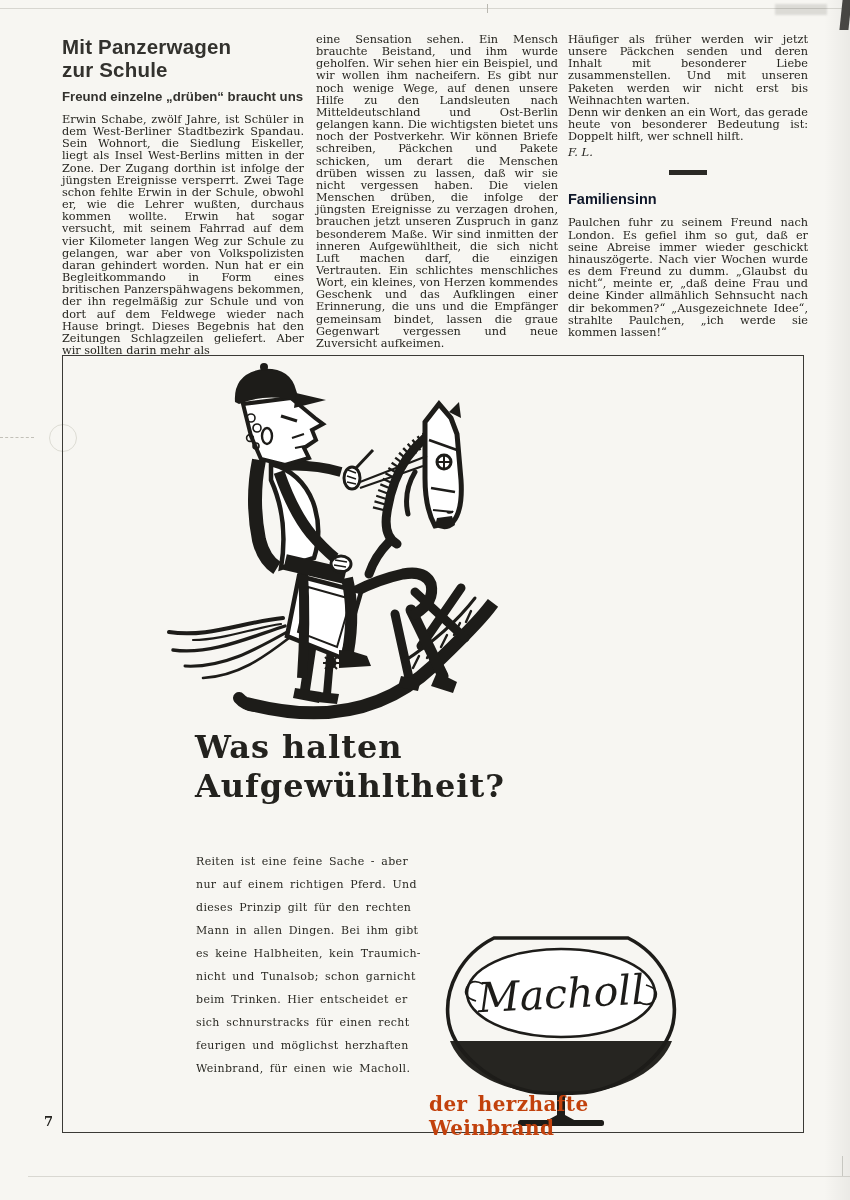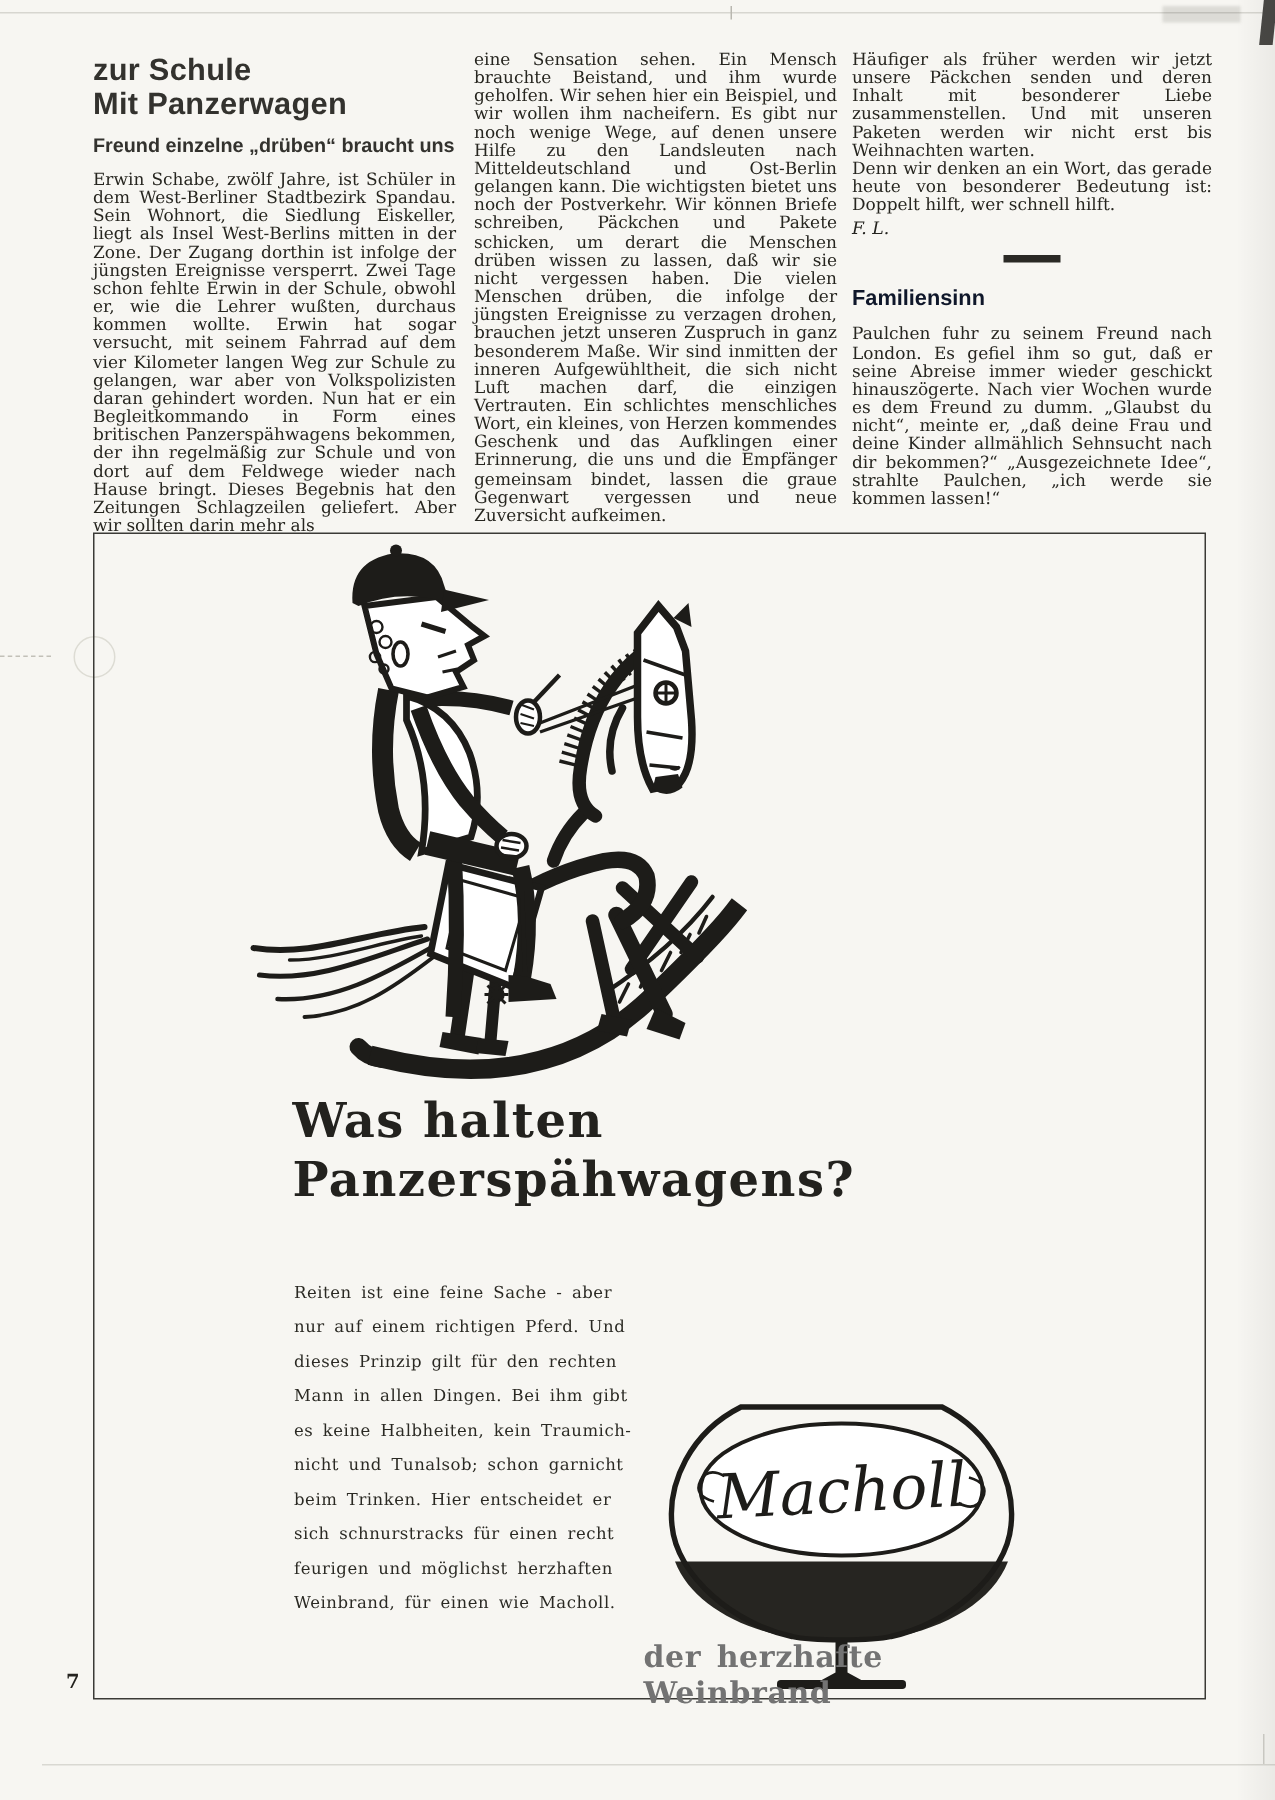--- a/index.html
+++ b/index.html
@@ -24,41 +24,41 @@
   .headline{font-family:"Liberation Sans",sans-serif;font-weight:bold;font-size:20.5px;line-height:22.5px;color:#33322e;letter-spacing:.2px;}
   .subhead{font-family:"Liberation Sans",sans-serif;font-weight:bold;font-size:13.2px;line-height:15px;color:#33322e;margin-top:8px;}
   .sig{font-style:italic;text-align:left;padding-right:14px;font-size:11.5px;margin-top:2px;}
   .divider-bar{width:38px;height:5px;background:#2a2925;margin:0 auto;}
   .h2{font-family:"Liberation Sans",sans-serif;font-weight:bold;font-size:14.5px;color:#0f172a;}
 
   
   .ad-box{left:62px;top:355px;width:742px;height:778px;border:1.5px solid #3b3a36;box-sizing:border-box;}
   .ad-headline{left:132px;top:372px;font-weight:bold;font-size:32px;line-height:39px;letter-spacing:1px;color:#23221e;}
   .ad-body{left:133px;top:494px;font-size:11px;line-height:23px;letter-spacing:.35px;word-spacing:2.5px;white-space:pre-line;color:#2a2923;}
-  .ad-tagline{left:366px;top:736px;width:290px;font-weight:bold;font-size:20px;letter-spacing:.4px;word-spacing:3px;color:#737373;}
+  .ad-tagline{left:366px;top:736px;width:290px;font-weight:bold;font-size:20px;letter-spacing:.4px;word-spacing:3px;color:#c2410c;}
   .pagenum{left:44px;top:1114px;font-weight:bold;font-size:13px;}
 </style>
 </head>
 <body>
 
 <div class="page">
 
   <div class="abs scan-top-line"></div>
   <div class="abs scan-bottom-line"></div>
   <div class="abs scan-corner-mark"></div>
   <div class="abs scan-smudge"></div>
   <div class="abs scan-tick"></div>
   <div class="abs scan-bottom-tick"></div>
   <div class="abs reg-dash"></div>
   <div class="abs reg-circle"></div>
 
   <div class="abs" style="left:62px;top:36px;width:242px;">
     <div class="headline">
+      <div>Mit Panzerwagen</div>
       <div>zur Schule</div>
-      <div>Mit Panzerwagen</div>
     </div>
     <div class="subhead">Freund einzelne „drüben“ braucht uns</div>
     <div class="col" style="margin-top:10px;">Erwin Schabe, zwölf Jahre, ist Schüler in dem West-Berliner Stadtbezirk Spandau. Sein Wohnort, die Siedlung Eiskeller, liegt als Insel West-Berlins mitten in der Zone. Der Zugang dorthin ist infolge der jüngsten Ereignisse versperrt. Zwei Tage schon fehlte Erwin in der Schule, obwohl er, wie die Lehrer wußten, durchaus kommen wollte. Erwin hat sogar versucht, mit seinem Fahrrad auf dem vier Kilometer langen Weg zur Schule zu gelangen, war aber von Volkspolizisten daran gehindert worden. Nun hat er ein Begleitkommando in Form eines britischen Panzerspähwagens bekommen, der ihn regelmäßig zur Schule und von dort auf dem Feldwege wieder nach Hause bringt. Dieses Begebnis hat den Zeitungen Schlagzeilen geliefert. Aber wir sollten darin mehr als</div>
   </div>
 
   <div class="abs col" style="left:316px;top:34px;">eine Sensation sehen. Ein Mensch brauchte Beistand, und ihm wurde geholfen. Wir sehen hier ein Beispiel, und wir wollen ihm nacheifern. Es gibt nur noch wenige Wege, auf denen unsere Hilfe zu den Landsleuten nach Mitteldeutschland und Ost-Berlin gelangen kann. Die wichtigsten bietet uns noch der Postverkehr. Wir können Briefe schreiben, Päckchen und Pakete schicken, um derart die Menschen drüben wissen zu lassen, daß wir sie nicht vergessen haben. Die vielen Menschen drüben, die infolge der jüngsten Ereignisse zu verzagen drohen, brauchen jetzt unseren Zuspruch in ganz besonderem Maße. Wir sind inmitten der inneren Aufgewühltheit, die sich nicht Luft machen darf, die einzigen Vertrauten. Ein schlichtes menschliches Wort, ein kleines, von Herzen kommendes Geschenk und das Aufklingen einer Erinnerung, die uns und die Empfänger gemeinsam bindet, lassen die graue Gegenwart vergessen und neue Zuversicht aufkeimen.</div>
 
   <div class="abs" style="left:568px;top:34px;width:240px;">
     <div class="col" style="width:240px;">Häufiger als früher werden wir jetzt unsere Päckchen senden und deren Inhalt mit besonderer Liebe zusammenstellen. Und mit unseren Paketen werden wir nicht erst bis Weihnachten warten.</div>
     <div class="col" style="width:240px;">Denn wir denken an ein Wort, das gerade heute von besonderer Bedeutung ist: Doppelt hilft, wer schnell hilft.</div>
@@ -161,21 +161,21 @@
           <circle cx="93" cy="86" r="3"></circle>
       </g>
 
       <path d="M72,42 Q70,14 99,9 Q127,7 133,30 L137,42 Q105,32 76,44 Z" fill="#1d1c19"></path>
       <circle cx="101" cy="7" r="4" fill="#1d1c19"></circle>
       <path d="M133,33 L163,40 L131,48 Z" fill="#1d1c19"></path>
     </svg>
 
     <div class="abs ad-headline">
       <div>Was halten</div>
-      <div>Panzerspähwagens?</div>
+      <div>Aufgewühltheit?</div>
     </div>
 
     <div class="abs ad-body">Reiten ist eine feine Sache - aber
 nur auf einem richtigen Pferd. Und
 dieses Prinzip gilt für den rechten
 Mann in allen Dingen. Bei ihm gibt
 es keine Halbheiten, kein Traumich-
 nicht und Tunalsob; schon garnicht
 beim Trinken. Hier entscheidet er
 sich schnurstracks für einen recht

